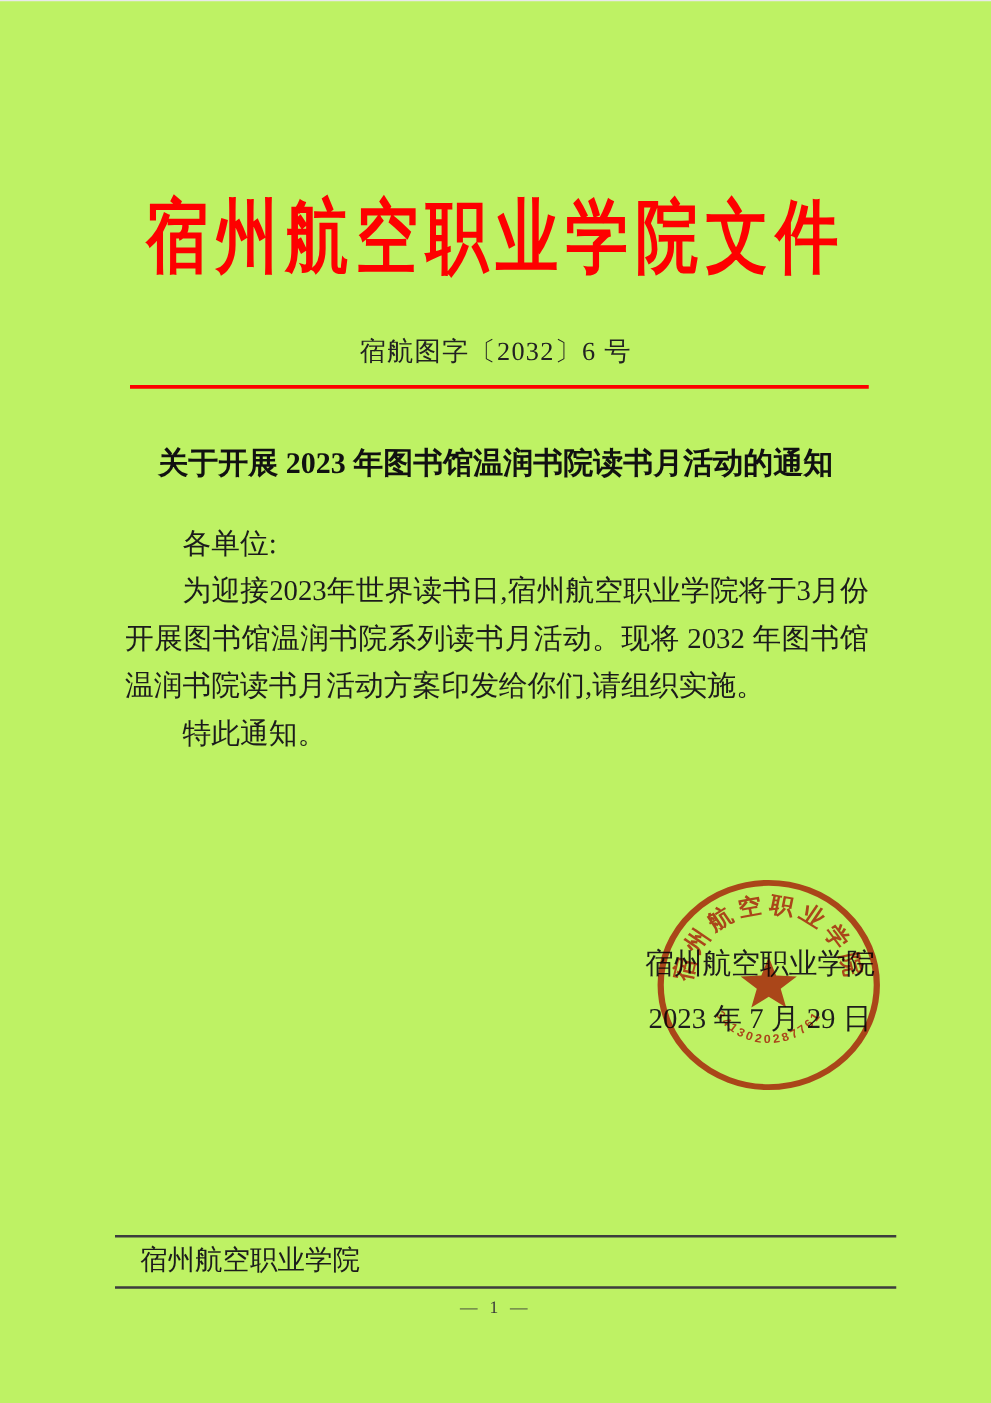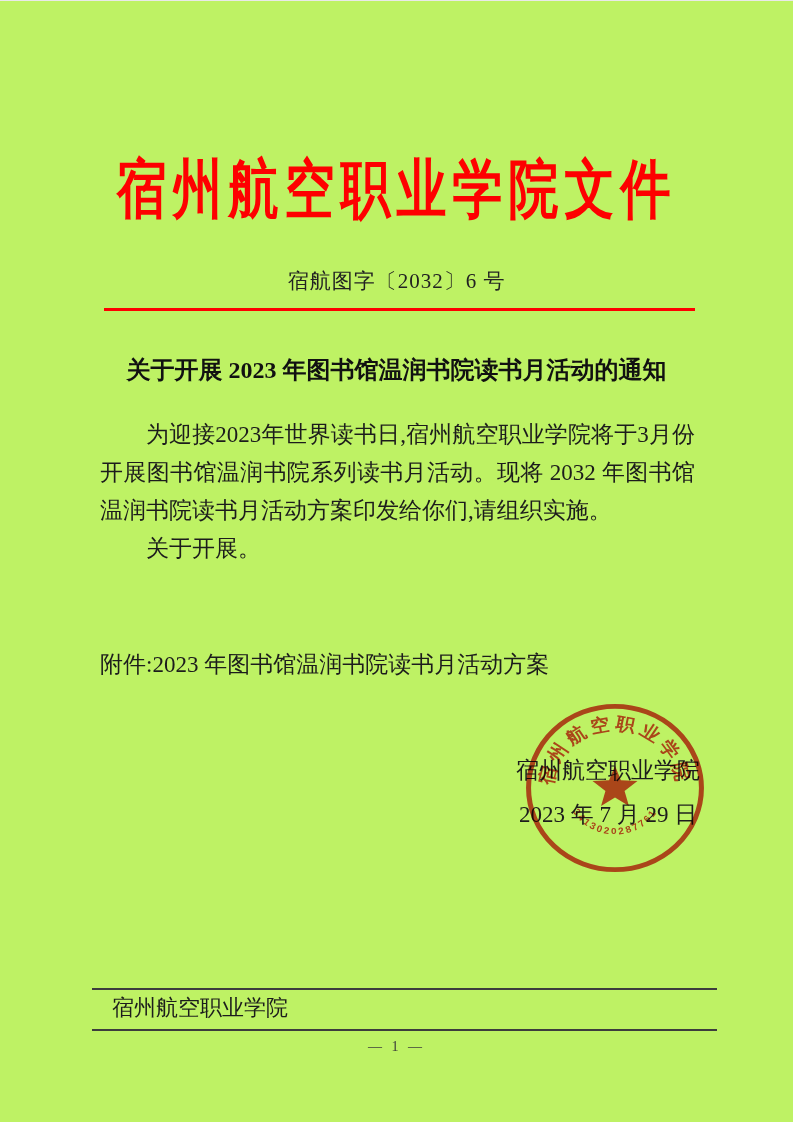--- a/index.html
+++ b/index.html
@@ -77,25 +77,25 @@
 
   <div class="org-title">宿州航空职业学院文件</div>
 
   <div class="doc-number">宿航图字〔2032〕6 号</div>
 
   <div class="red-rule"></div>
 
   <div class="doc-title">关于开展 2023 年图书馆温润书院读书月活动的通知</div>
 
   <div class="body-block">
+    <p>各单位:</p>
     <p>为迎接2023年世界读书日,宿州航空职业学院将于3月份开展图书馆温润书院系列读书月活动。现将 2032 年图书馆温润书院读书月活动方案印发给你们,请组织实施。</p>
-    <p>关于开展。</p>
+    <p>特此通知。</p>
   </div>
 
-  <div class="attachment">附件:2023 年图书馆温润书院读书月活动方案</div>
 
   <div class="signature">
     <div>宿州航空职业学院</div>
     <div>2023 年 7 月 29 日</div>
   </div>
 
   <svg class="seal" viewBox="0 0 200 200" preserveAspectRatio="none">
     <defs>
       <path id="ringPath" d="M 36 123.3 A 68 68 0 1 1 164 123.3" fill="none"></path>
       <path id="codePath" d="M 53.2 127 A 54 54 0 0 0 146.8 127" fill="none"></path>

